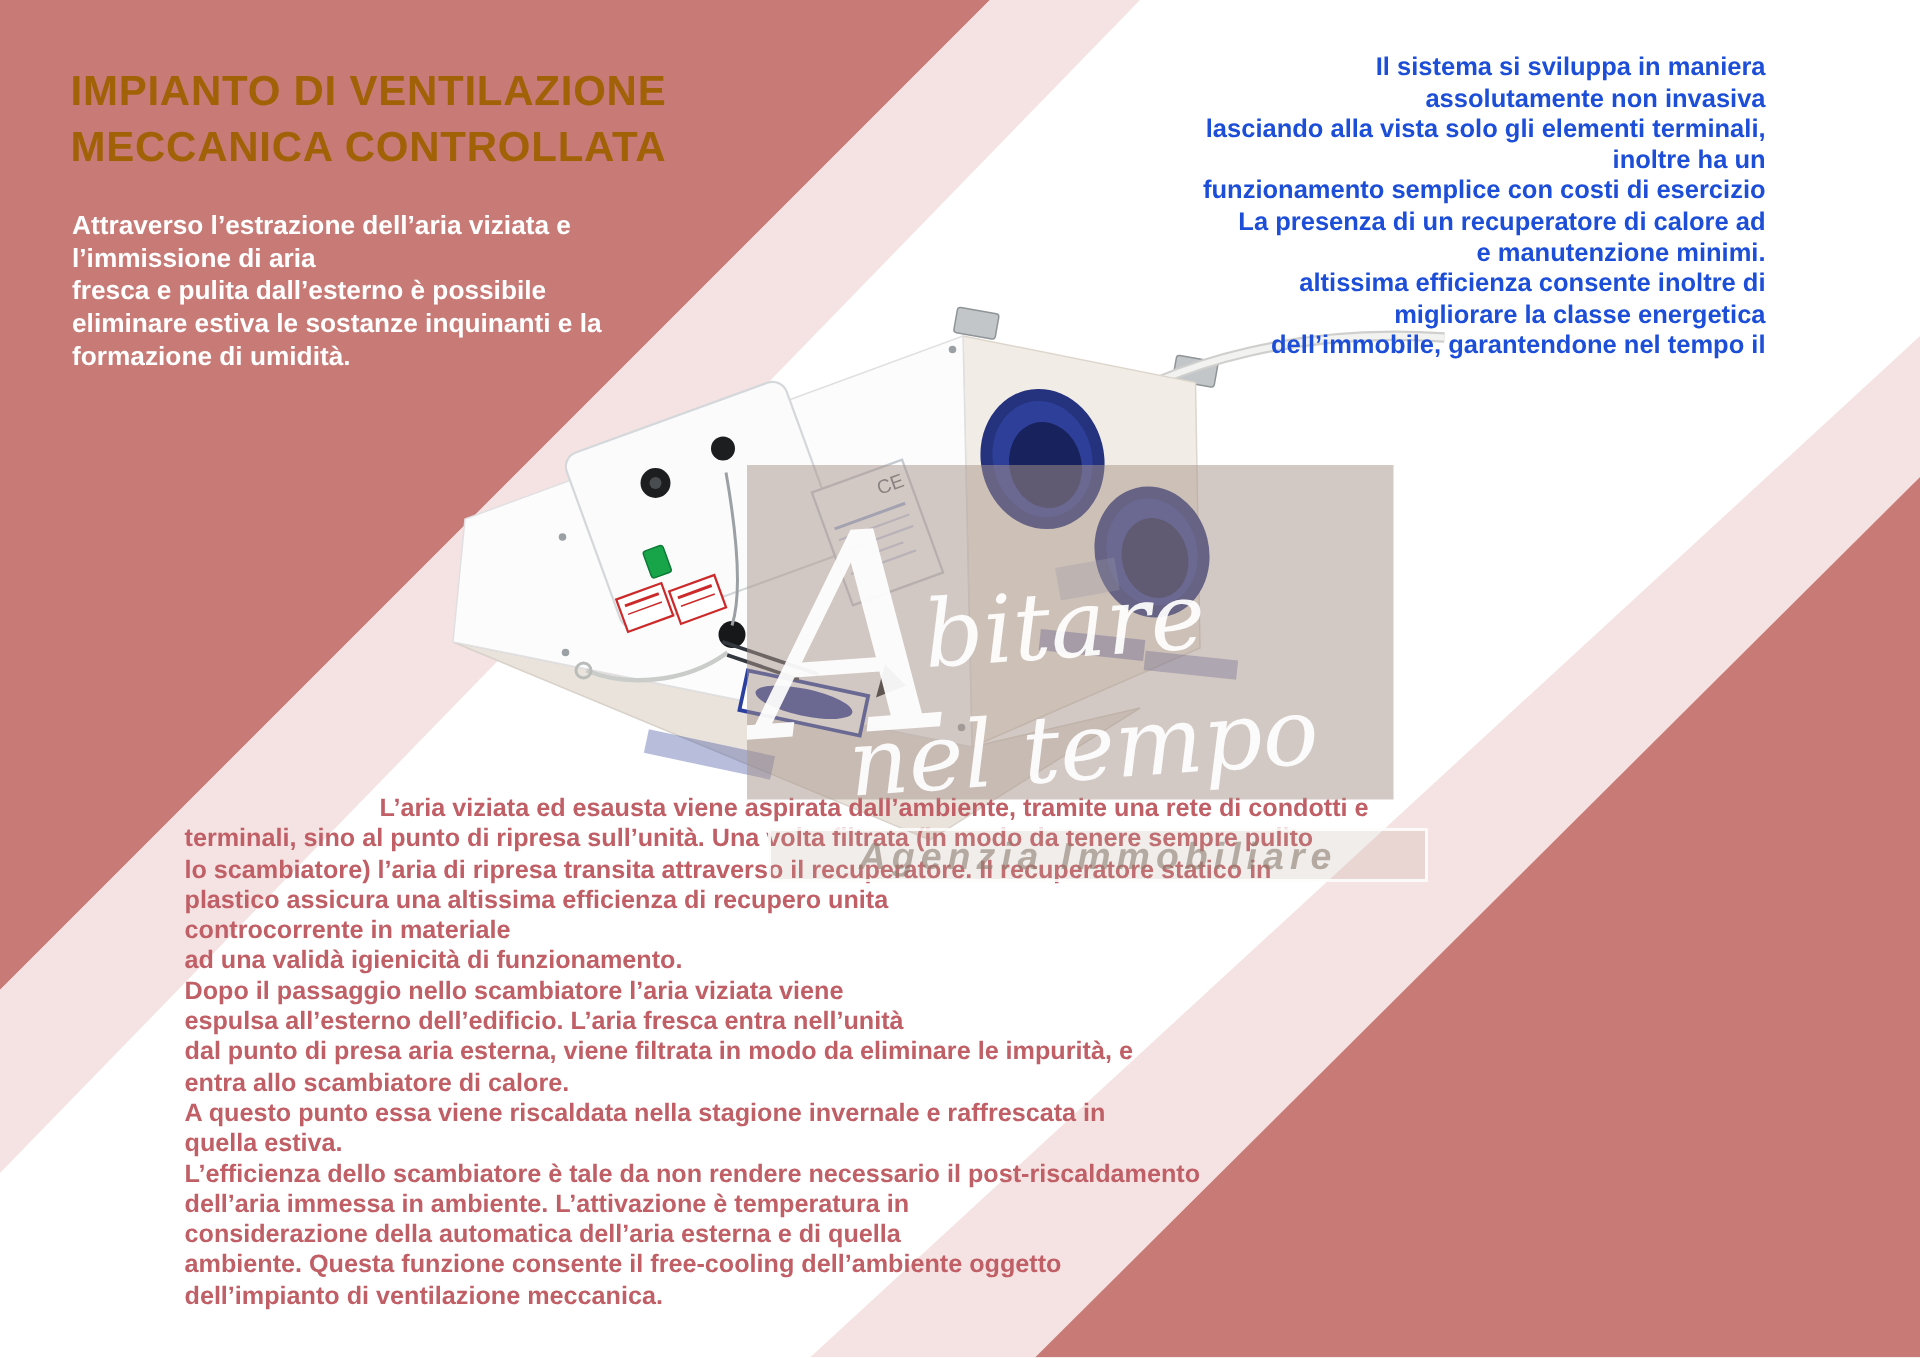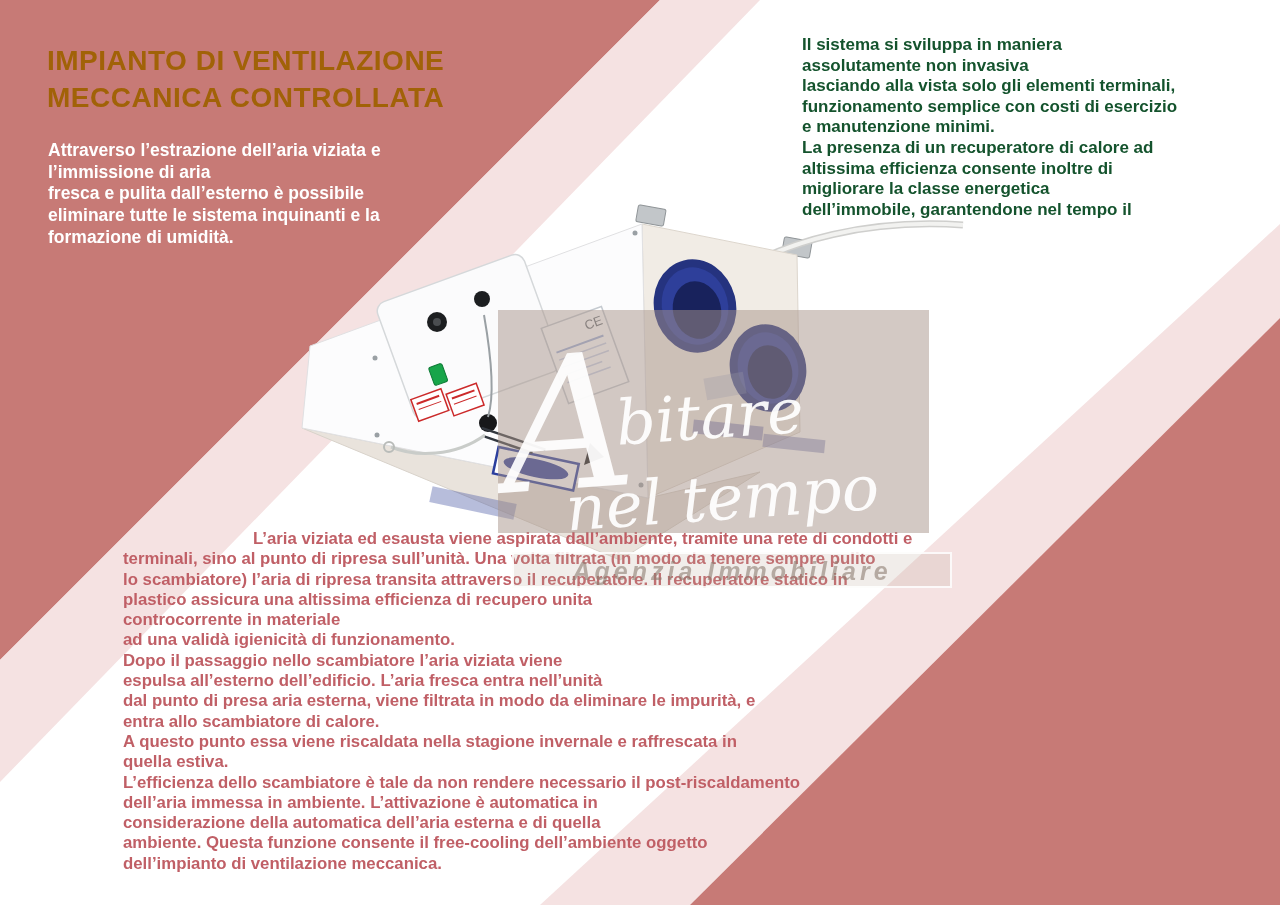--- a/index.html
+++ b/index.html
@@ -3,21 +3,21 @@
 <meta charset="utf-8">
 <style>
   html,body{margin:0;padding:0;background:#ffffff;}
   #page{position:relative;width:1280px;height:905px;overflow:hidden;
         font-family:"Liberation Sans", sans-serif;background:#ffffff;}
   #bg{position:absolute;left:0;top:0;z-index:0;}
   .txt{position:absolute;font-weight:bold;}
   #title{left:47px;top:42px;font-size:28px;line-height:37px;color:#a16207;
          letter-spacing:0.5px;z-index:2;}
   #intro{left:48px;top:140px;font-size:17.5px;line-height:21.7px;color:#ffffff;z-index:2;}
-  #right-col{left:802px;top:35px;font-size:17px;line-height:20.6px;color:#14532d;z-index:2;}
+  #right-col{left:802px;top:35px;font-size:17px;line-height:20.6px;color:#1d4ed8;z-index:2;text-align:right;}
   #body-text{left:123px;top:529px;font-size:16.8px;line-height:20.3px;color:#c05f66;z-index:2;}
   #body-text .tl:first-child{margin-left:130px;text-align:right;}
   #unit{position:absolute;left:285px;top:195px;z-index:1;}
   #wm-box{position:absolute;left:498px;top:310px;width:431px;height:223px;
           background:rgba(167,148,137,0.50);z-index:3;overflow:visible;}
   #wm-caption{position:absolute;left:512px;top:552px;width:436px;height:32px;
           border:2px solid rgba(255,255,255,0.85);background:rgba(190,172,160,0.22);
           z-index:3;display:flex;align-items:flex-end;justify-content:center;
           font-family:Liberation Sans, sans-serif;font-style:italic;font-weight:bold;
           font-size:25px;letter-spacing:4px;color:rgba(141,125,114,0.60);}
@@ -121,51 +121,52 @@
 
   <div id="title" class="txt">
       <div class="tl">IMPIANTO DI VENTILAZIONE</div>
       <div class="tl">MECCANICA CONTROLLATA</div>
     </div>
 
   <div id="intro" class="txt">
       <div class="tl">Attraverso l’estrazione dell’aria viziata e</div>
       <div class="tl">l’immissione di aria</div>
       <div class="tl">fresca e pulita dall’esterno è possibile</div>
-      <div class="tl">eliminare tutte le sistema inquinanti e la</div>
+      <div class="tl">eliminare estiva le sostanze inquinanti e la</div>
       <div class="tl">formazione di umidità.</div>
     </div>
 
   <div id="right-col" class="txt">
       <div class="tl">Il sistema si sviluppa in maniera</div>
       <div class="tl">assolutamente non invasiva</div>
       <div class="tl">lasciando alla vista solo gli elementi terminali,</div>
+      <div class="tl">inoltre ha un</div>
       <div class="tl">funzionamento semplice con costi di esercizio</div>
+      <div class="tl">La presenza di un recuperatore di calore ad</div>
       <div class="tl">e manutenzione minimi.</div>
-      <div class="tl">La presenza di un recuperatore di calore ad</div>
       <div class="tl">altissima efficienza consente inoltre di</div>
       <div class="tl">migliorare la classe energetica</div>
       <div class="tl">dell’immobile, garantendone nel tempo il</div>
     </div>
 
   <div id="body-text" class="txt">
       <div class="tl">L’aria viziata ed esausta viene aspirata dall’ambiente, tramite una rete di condotti e</div>
       <div class="tl">terminali, sino al punto di ripresa sull’unità. Una volta filtrata (in modo da tenere sempre pulito</div>
       <div class="tl">lo scambiatore) l’aria di ripresa transita attraverso il recuperatore. Il recuperatore statico in</div>
       <div class="tl">plastico assicura una altissima efficienza di recupero unita</div>
       <div class="tl">controcorrente in materiale</div>
       <div class="tl">ad una validà igienicità di funzionamento.</div>
       <div class="tl">Dopo il passaggio nello scambiatore l’aria viziata viene</div>
       <div class="tl">espulsa all’esterno dell’edificio. L’aria fresca entra nell’unità</div>
       <div class="tl">dal punto di presa aria esterna, viene filtrata in modo da eliminare le impurità, e</div>
       <div class="tl">entra allo scambiatore di calore.</div>
       <div class="tl">A questo punto essa viene riscaldata nella stagione invernale e raffrescata in</div>
       <div class="tl">quella estiva.</div>
       <div class="tl">L’efficienza dello scambiatore è tale da non rendere necessario il post-riscaldamento</div>
-      <div class="tl">dell’aria immessa in ambiente. L’attivazione è automatica in</div>
+      <div class="tl">dell’aria immessa in ambiente. L’attivazione è temperatura in</div>
       <div class="tl">considerazione della automatica dell’aria esterna e di quella</div>
       <div class="tl">ambiente. Questa funzione consente il free-cooling dell’ambiente oggetto</div>
       <div class="tl">dell’impianto di ventilazione meccanica.</div>
     </div>
 
   <div id="wm-box">
     <svg width="431" height="223" viewBox="0 0 431 223">
       <g transform="rotate(-4 215 110)">
         <text class="wm-script" x="2" y="168" font-size="185">A</text>
         <text class="wm-script" x="118" y="128" font-size="62">bitare</text>

